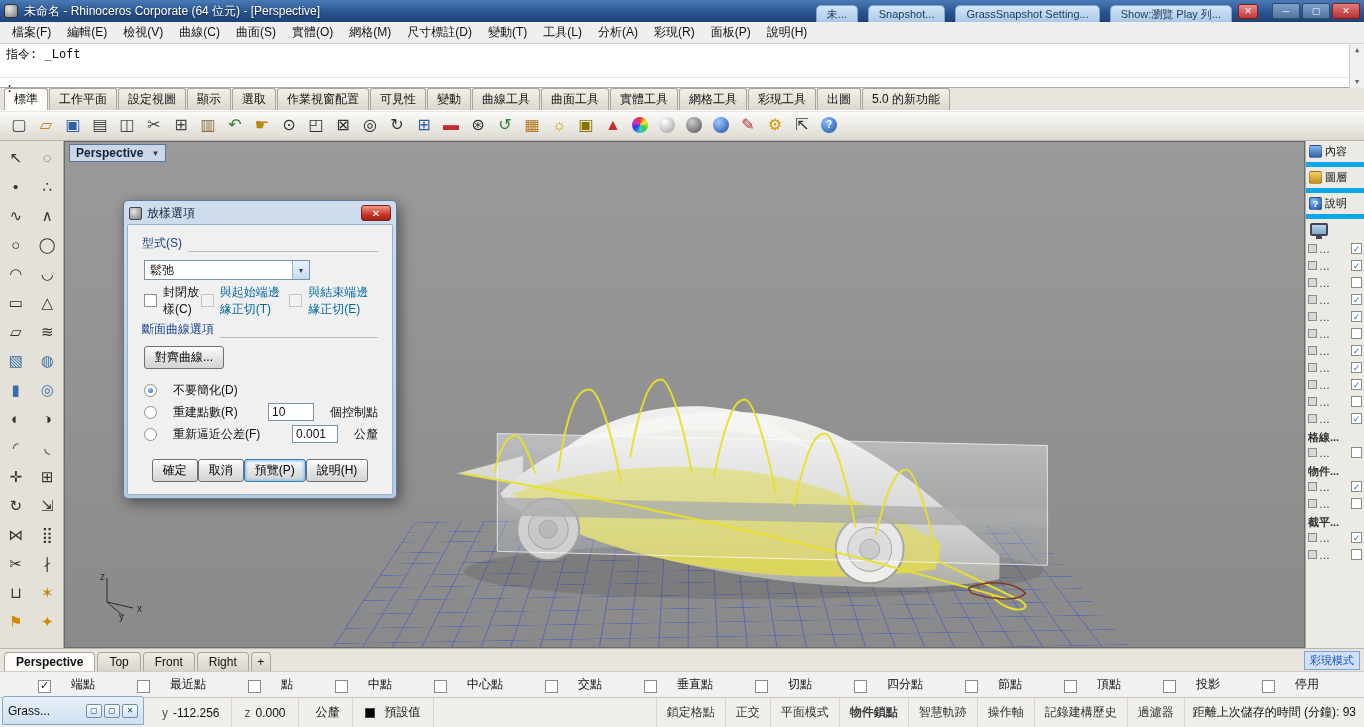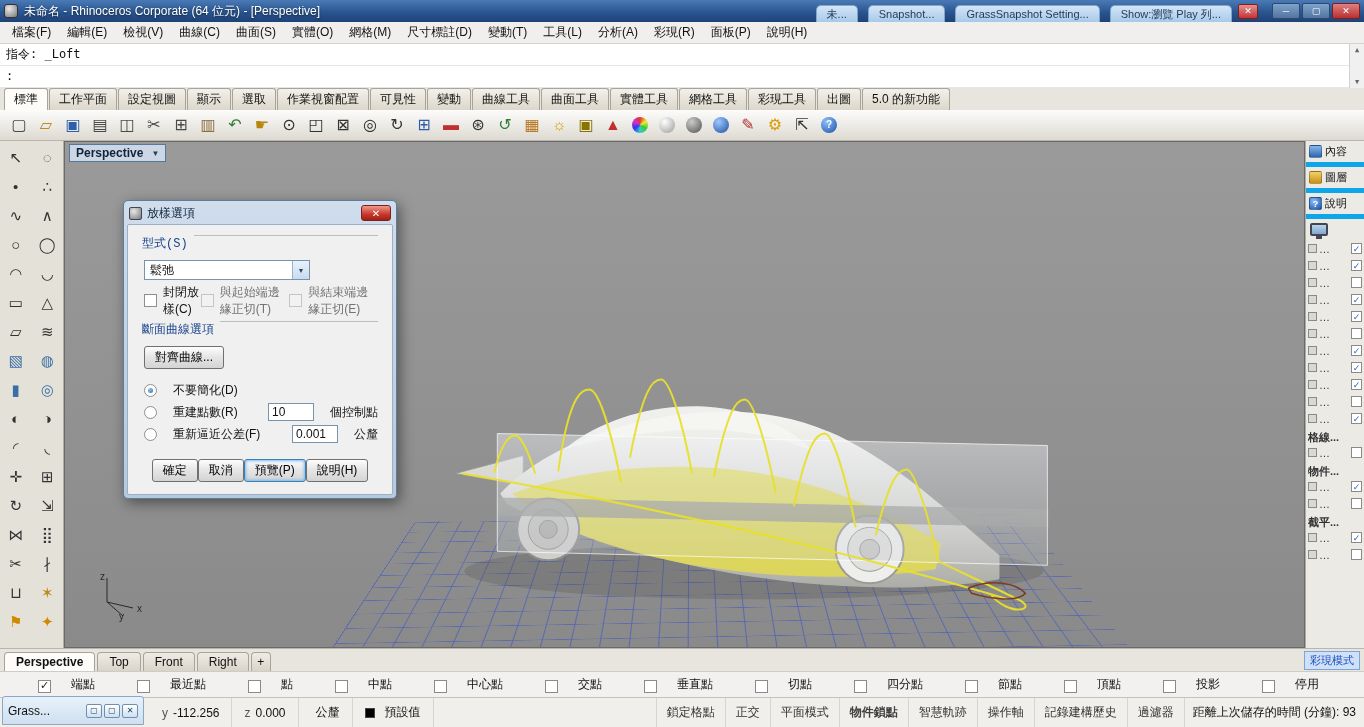--- a/index.html
+++ b/index.html
@@ -23,21 +23,21 @@
     background:linear-gradient(#7fa3cc,#53749e); border:1px solid #2c4a70; color:#fff; font-size:9px; border-radius:2px; }
   .wc.close{ background:linear-gradient(#e08080,#b83030); border-color:#7d1f1f; }
 
   
   .menubar{ height:22px; background:#f0efed; border-bottom:1px solid #d5d2cc; display:flex; align-items:center; padding:0 4px; }
   .menu-item{ padding:2px 8px; white-space:nowrap; }
 
   
   .cmdarea{ height:44px; background:#fff; border-bottom:1px solid #aaa79f; position:relative;
     font-family:"DejaVu Sans Mono","Liberation Mono",monospace; }
-  .cmd-line{ height:22px; line-height:21px; padding:0 6px; border-bottom:1px solid #e6e6e6; white-space:nowrap; }
+  .cmd-line{ height:34px; line-height:21px; padding:0 6px; border-bottom:1px solid #e6e6e6; white-space:nowrap; }
   .cmd-scroll{ position:absolute; right:0; top:0; width:15px; height:44px; background:#f0f0f0; border-left:1px solid #d0d0d0;
     display:flex; flex-direction:column; justify-content:space-between; align-items:center; font-size:7px; color:#666; padding:2px 0; }
 
   
   .ribbon-tabs{ height:22px; background:#e8e5de; display:flex; align-items:flex-end; padding:2px 4px 0; gap:1px; }
   .rtab{ padding:2px 9px; border:1px solid #a9a49a; border-bottom:none; border-radius:3px 3px 0 0;
     background:linear-gradient(#f3f0ea,#dcd7cb); white-space:nowrap; }
   .rtab.active{ background:#fdfcf9; }
 
   
@@ -125,31 +125,31 @@
   .dialog{ position:absolute; left:123px; top:200px; width:274px; z-index:50;
     background:linear-gradient(#cfdded,#b7c9dd); border:1px solid #5f7c9a; border-radius:5px; padding:3px;
     box-shadow:3px 4px 14px rgba(0,0,0,.45); }
   .dlg-title{ height:20px; display:flex; align-items:center; gap:5px; padding:0 2px 2px; color:#10233c; }
   .dlg-ico{ width:13px; height:13px; border-radius:2px; border:1px solid #445;
     background:radial-gradient(circle at 35% 30%, #e8e8e8, #7a7a7a); }
   .dlg-close{ margin-left:auto; width:30px; height:16px; background:linear-gradient(#ef9a8a,#c8372a 60%,#a02015);
     border:1px solid #7d1f1f; border-radius:3px; color:#fff; font-size:10px; font-weight:bold;
     display:flex; align-items:center; justify-content:center; }
   .dlg-body{ background:#f0f0f0; border:1px solid #9ab0c6; padding:10px 14px 12px; border-radius:2px; }
-  .group-row{ display:flex; align-items:flex-start; gap:6px; color:#15428b; margin-bottom:8px;font-family:Liberation Mono, monospace; }
+  .group-row{ display:flex; align-items:flex-end; gap:6px; color:#15428b; margin-bottom:8px; }
   .group-row::after{ content:""; flex:1; border-top:1px solid #c0bcb6; }
   .combo{ width:166px; height:20px; background:#fff; border:1px solid #7a93ad; display:flex; align-items:center;
     margin:0 0 12px 2px; }
   .combo-text{ flex:1; padding:0 5px; }
   .combo-btn{ width:17px; height:100%; background:linear-gradient(#e9f2fb,#c7dbf0); border-left:1px solid #9ab4cc;
     display:flex; align-items:center; justify-content:center; font-size:7px; color:#345; }
   .dlg-checks{ margin-left:2px; margin-bottom:4px; display:flex; flex-direction:row; }
   .dlg-check{ display:flex; align-items:center; gap:6px; height:17px; }
   .cb{ width:13px; height:13px; background:#fff; border:1px solid #8e8e8e; flex:0 0 13px; }
-  .dlg-check.disabled{ color:#737373; }
+  .dlg-check.disabled{ color:#0369a1; }
   .dlg-check.disabled .cb{ background:#f2f2f2; border-color:#c4c4c4; }
   .sect{ margin-top:12px; }
   .align-btn{ margin:0 0 10px 2px; }
   .dlg-radio{ display:flex; align-items:center; gap:16px; height:22px; margin-left:2px; }
   .rb{ width:13px; height:13px; border-radius:50%; background:#fff; border:1px solid #8e8e8e; position:relative; flex:0 0 13px; }
   .rb.rb-on::after{ content:""; position:absolute; inset:3px; border-radius:50%;
     background:radial-gradient(circle at 35% 30%, #8fc5f0, #2f6fb0); }
   .dlg-radio .textbox{ display:none; }
   .dlg-radio.with-input .textbox{ display:inline-block; margin-left:auto; }
   .textbox{ width:46px; height:18px; background:#fff; border:1px solid #7a93ad; padding:0 3px; line-height:16px; }

